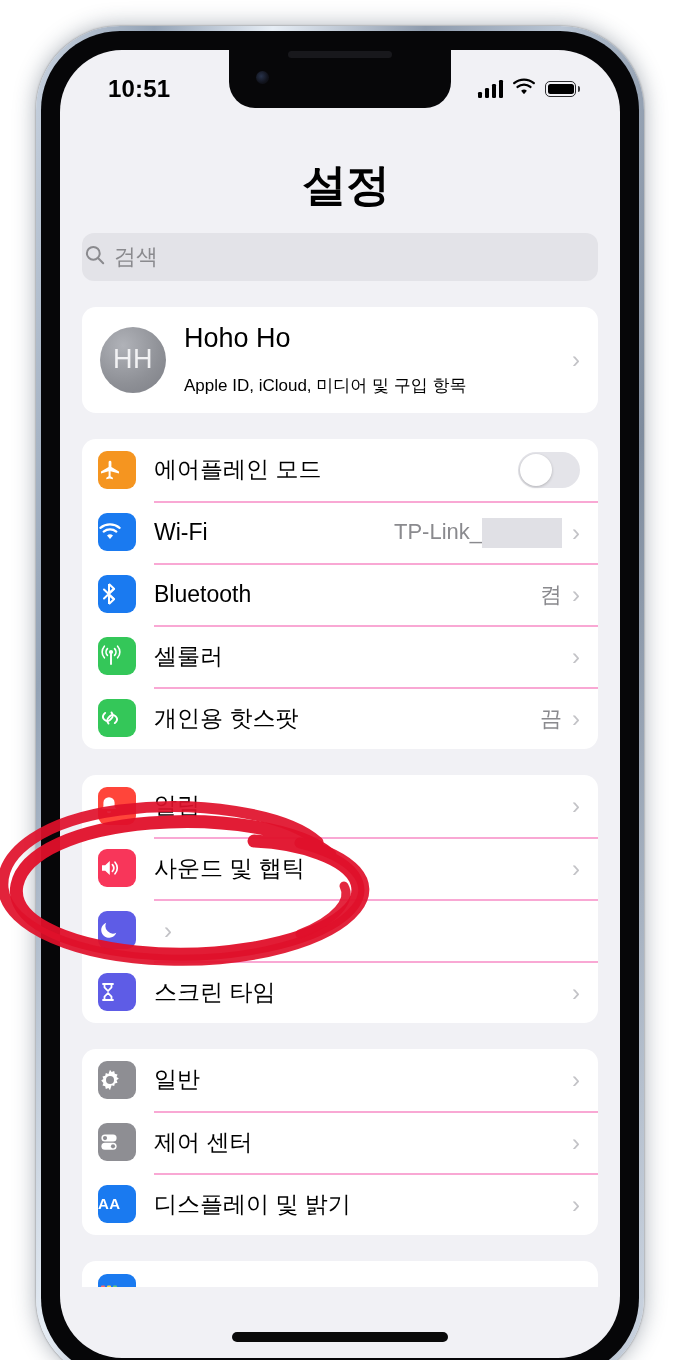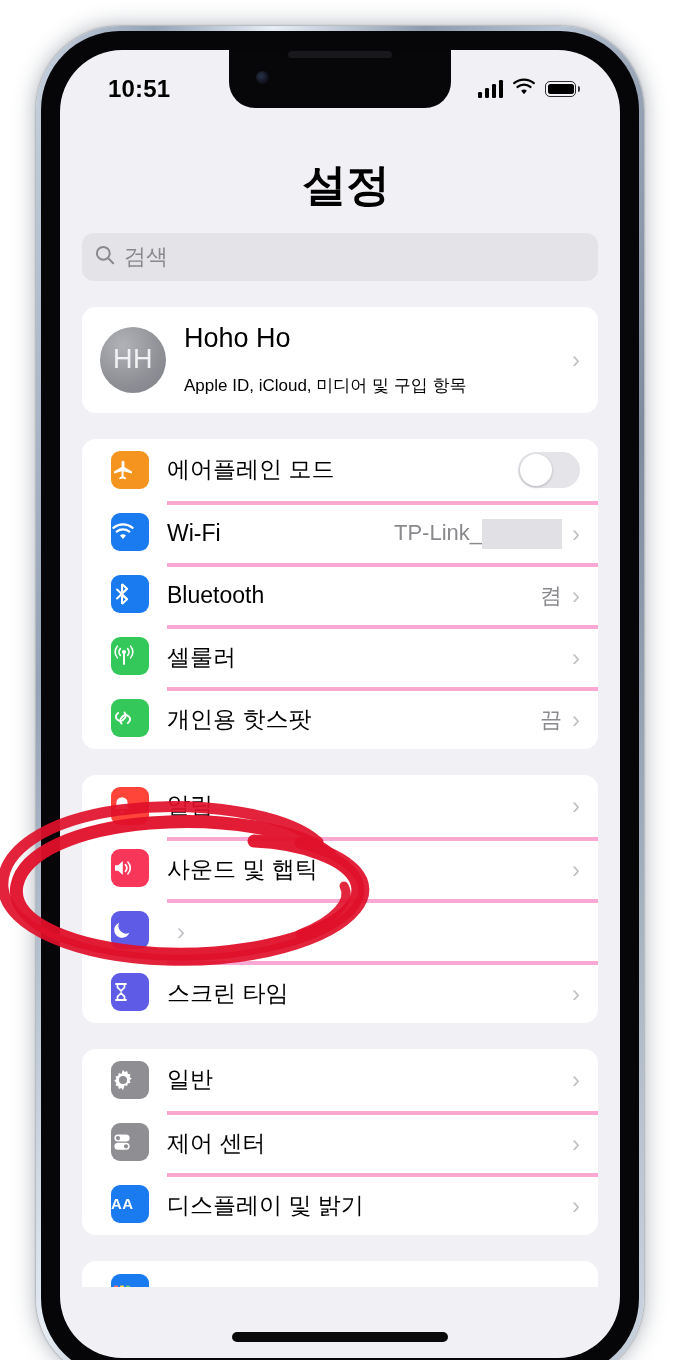--- a/index.html
+++ b/index.html
@@ -72,46 +72,46 @@
   .batt { width: 31px; height: 16px; border: 1.8px solid #2c2c2e; border-radius: 5px; padding: 1.7px; }
   .batt > div { height: 100%; background: #000; border-radius: 2.5px; }
   .batt-tip { width: 2.2px; height: 6px; background: #3a3a3c; border-radius: 0 2px 2px 0; margin-left: 1.5px; }
 
   
   #content { position: absolute; top: 62px; left: 0; right: 0; bottom: 0; padding: 0 22px; }
   #page-title { font-size: 44px; font-weight: bold; color: #000; margin: 44px 0 18px 12px; letter-spacing: -.5px; text-align: center; }
 
   #search-bar {
     height: 48px; background: #e3e3e8; border-radius: 12px;
-    display: flex; align-items: center; padding: 0 12px; gap: 8px;
+    display: flex; align-items: center; padding: 0 2px; gap: 8px;
   }
   #search-placeholder { color: #8a8a8e; font-size: 22px; }
 
   .group { background: #fff; border-radius: 14px; margin-top: 26px; overflow: hidden; }
 
   
   #appleid-row { display: flex; align-items: center; padding: 16px 18px; gap: 18px; }
   #avatar {
     width: 66px; height: 66px; border-radius: 50%;
     background: radial-gradient(circle at 35% 28%, #b0b2b8 0%, #8e9096 60%, #7d7f86 100%);
     color: #f2f2f4; display: flex; align-items: center; justify-content: center;
     font-size: 27px; font-weight: 500; letter-spacing: .5px;
   }
   #appleid-texts { flex: 1; min-width: 0; }
   #appleid-name { font-size: 27px; color: #000; line-height: 1.18; }
   #appleid-sub { font-size: 17px; color: #000; margin-top: 19px; }
 
-  .row { display: flex; align-items: center; min-height: 62px; padding-left: 29px; }
+  .row { display: flex; align-items: center; min-height: 62px; padding-left: 16px; }
   .row-icon {
     width: 38px; height: 38px; border-radius: 9px; flex: 0 0 38px;
     display: flex; align-items: center; justify-content: flex-start; color: #fff;
   }
   .row-body {
     flex: 1; display: flex; align-items: center; min-height: 62px;
-    margin-left: 18px; padding-right: 18px; border-top: 4px solid #f9a8d4;
+    margin-left: 18px; padding-right: 18px; border-top: 2px solid #f9a8d4;
   }
   .row:first-child .row-body, .no-sep .row-body { border-top: none; }
   .row-label { flex: 1; font-size: 23px; color: #000; }
   .row-value { font-size: 22px; color: #8a8a8e; margin-right: 10px; }
   .chev { color: #c3c3c7; font-size: 24px; font-weight: 500; line-height: 1; }
 
   .toggle {
     width: 62px; height: 36px; border-radius: 18px; background: #e4e4e9;
     position: relative; flex: 0 0 62px;
   }

